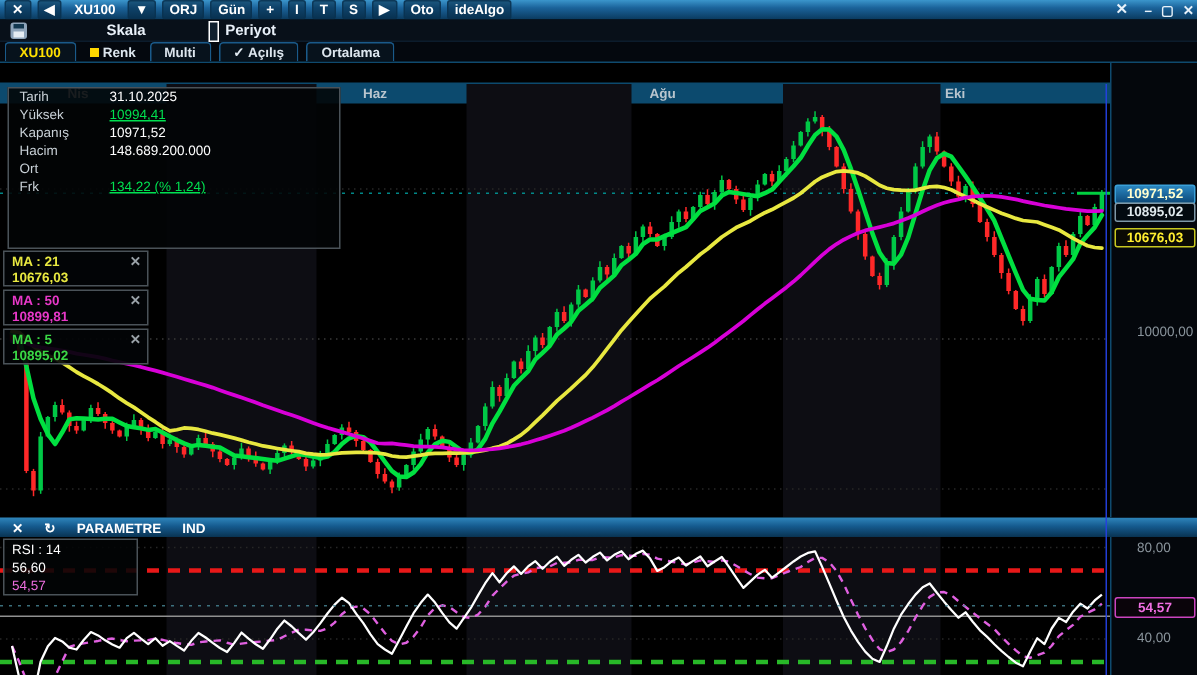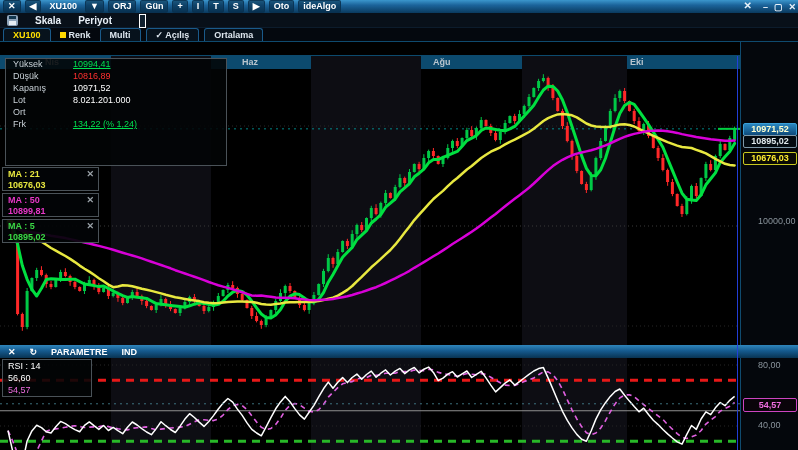--- a/index.html
+++ b/index.html
@@ -12,21 +12,21 @@
     display:flex;align-items:center;gap:4px;padding-left:3px;box-sizing:border-box;}
   .tb-item{color:#fff;font-size:9px;font-weight:bold;line-height:11px;padding:0 4px;
     border-radius:2px;white-space:nowrap;}
   .tb-btn{background:rgba(6,40,66,.55);border:1px solid rgba(10,50,80,.8);}
   .tb-label{background:transparent;}
   #win-controls{right:2px;top:0;height:13px;display:flex;align-items:center;gap:6px;}
   .wc{color:#e8f2fa;font-size:9px;font-weight:bold;cursor:default;}
   #chart-close-x{right:46px;top:0;color:#e8f2fa;font-size:10px;font-weight:bold;}
   
   #row2{left:0;top:13px;width:798px;height:15px;background:#081019;border-bottom:1px solid #0c1c2c;
-    display:flex;align-items:center;box-sizing:border-box;}
+    display:flex;align-items:center;box-sizing:border-box;gap:36px;}
   #floppy{width:11px;height:11px;margin-left:7px;background:#8ea4ba;border-radius:2px;position:relative;}
   #floppy:before{content:"";position:absolute;left:2px;top:1px;width:7px;height:3px;background:#12374f;}
   #floppy:after{content:"";position:absolute;left:2px;bottom:1px;width:7px;height:4px;background:#e6edf3;}
   .r2-label{color:#e8f0f8;font-size:10px;font-weight:bold;margin-left:17px;}
   #caret-box{left:139px;top:14px;width:5px;height:12px;border:1px solid #fff;background:#10202e;}
   
   #tab-row{left:0;top:28px;width:798px;height:14px;background:#04080e;display:flex;align-items:flex-end;
     gap:5px;padding-left:3px;box-sizing:border-box;border-bottom:1px solid #0f4a6e;}
   .tab{border:1px solid #1a5a8a;border-bottom:none;border-radius:3px 3px 0 0;background:#07121c;
     color:#dde6ee;font-size:9px;font-weight:bold;padding:1px 9px 1px 9px;line-height:10px;white-space:nowrap;}
@@ -488,34 +488,34 @@
   </div>
 
   <div id="axis-col-rsi" class="abs">
     <span id="rsi-80" class="ax-text">80,00</span>
     <span id="rsi-cur-box" class="ax-box">54,57</span>
     <span id="rsi-40" class="ax-text">40,00</span>
   </div>
 
   <div id="info-panel" class="abs">
     <div class="ip-row">
+        <span class="ip-label">Tarih</span>
+        <span class="ip-value">31.10.2025</span>
+      </div>
+    <div class="ip-row">
         <span class="ip-label">Yüksek</span>
         <span class="ip-value v-green">10994,41</span>
-      </div>
-    <div class="ip-row">
-        <span class="ip-label">Düşük</span>
-        <span class="ip-value v-red">10816,89</span>
       </div>
     <div class="ip-row">
         <span class="ip-label">Kapanış</span>
         <span class="ip-value">10971,52</span>
       </div>
     <div class="ip-row">
-        <span class="ip-label">Lot</span>
-        <span class="ip-value">8.021.201.000</span>
+        <span class="ip-label">Hacim</span>
+        <span class="ip-value">148.689.200.000</span>
       </div>
     <div class="ip-row">
         <span class="ip-label">Ort</span>
         <span class="ip-value"></span>
       </div>
     <div class="ip-row">
         <span class="ip-label">Frk</span>
         <span class="ip-value v-green">134,22 (% 1,24)</span>
       </div>
   </div>

